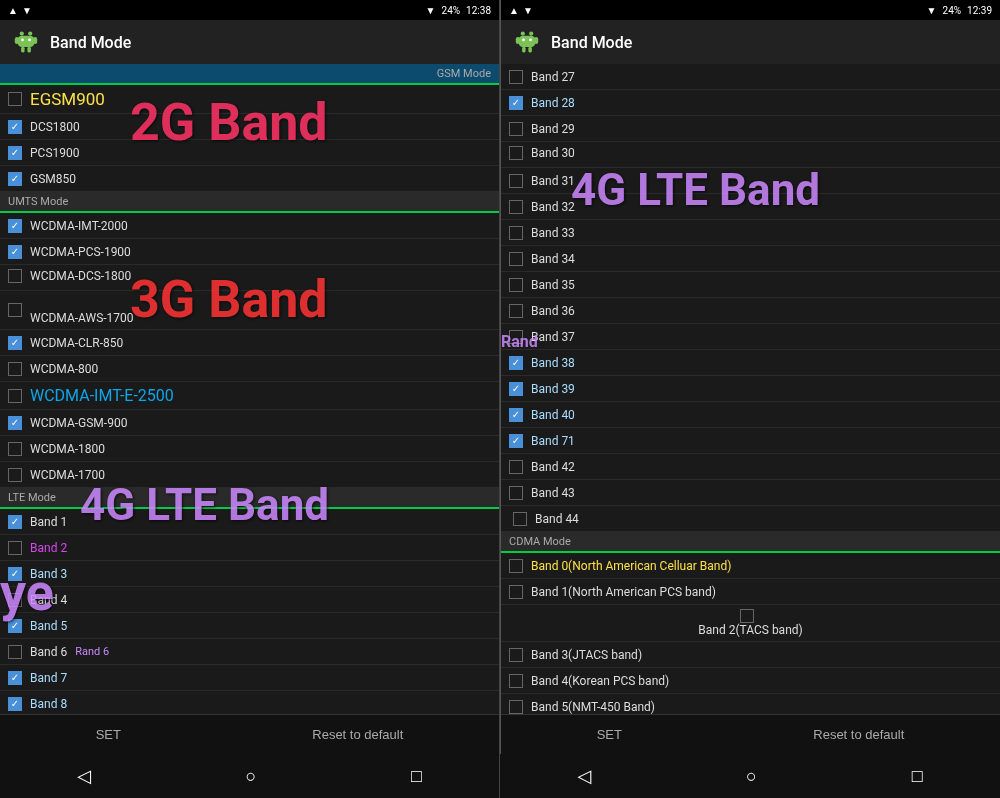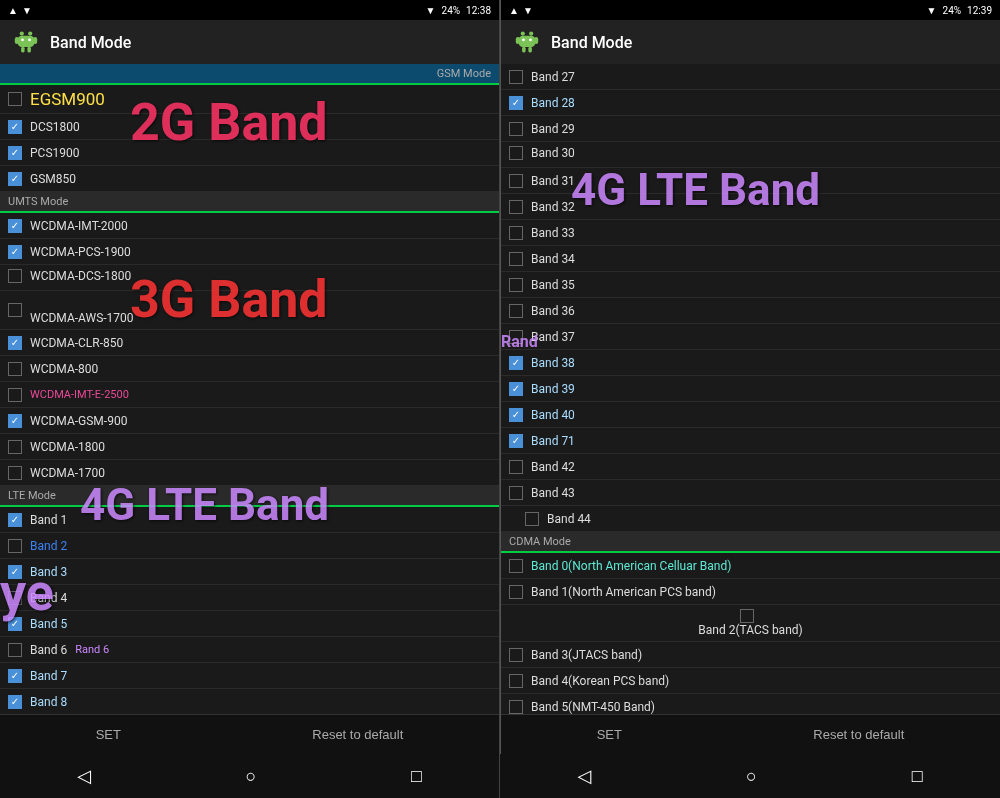--- a/index.html
+++ b/index.html
@@ -96,21 +96,21 @@
         <div style="display:flex;align-items:center;padding:4px 8px;border-bottom:1px solid #2a2a2a;min-height:26px;">
           <div style="width:14px;height:14px;border:1px solid #4a90d9;background:#4a90d9;display:flex;align-items:center;justify-content:center;margin-right:8px;flex-shrink:0;font-size:10px;color:#fff;">✓</div>
           <span style="color:#ddd;font-size:12px;">WCDMA-CLR-850</span>
         </div>
         <div style="display:flex;align-items:center;padding:4px 8px;border-bottom:1px solid #2a2a2a;min-height:26px;">
           <div style="width:14px;height:14px;border:1px solid #666;background:transparent;margin-right:8px;flex-shrink:0;"></div>
           <span style="color:#ddd;font-size:12px;">WCDMA-800</span>
         </div>
         <div style="display:flex;align-items:center;padding:4px 8px;border-bottom:1px solid #2a2a2a;min-height:26px;">
           <div style="width:14px;height:14px;border:1px solid #666;background:transparent;margin-right:8px;flex-shrink:0;"></div>
-          <span style="color:#ec4899;font-size:11px;">WCDMA-IMT-E-2500</span>
+          <span style="color:#0ea5e9;font-size:16px;">WCDMA-IMT-E-2500</span>
         </div>
         <div style="display:flex;align-items:center;padding:4px 8px;border-bottom:1px solid #2a2a2a;min-height:26px;">
           <div style="width:14px;height:14px;border:1px solid #4a90d9;background:#4a90d9;display:flex;align-items:center;justify-content:center;margin-right:8px;flex-shrink:0;font-size:10px;color:#fff;">✓</div>
           <span style="color:#ddd;font-size:12px;">WCDMA-GSM-900</span>
         </div>
         <div style="display:flex;align-items:center;padding:4px 8px;border-bottom:1px solid #2a2a2a;min-height:26px;">
           <div style="width:14px;height:14px;border:1px solid #666;background:transparent;margin-right:8px;flex-shrink:0;"></div>
           <span style="color:#ddd;font-size:12px;">WCDMA-1800</span>
         </div>
         <div style="display:flex;align-items:center;padding:4px 8px;border-bottom:1px solid #2a2a2a;min-height:26px;">
@@ -118,21 +118,21 @@
           <span style="color:#ddd;font-size:12px;">WCDMA-1700</span>
         </div>
 
         <div style="background:#2a2a2a;color:#aaa;font-size:11px;padding:3px 8px;border-bottom:2px solid #00cc44;">LTE Mode</div>
         <div style="display:flex;align-items:center;padding:4px 8px;border-bottom:1px solid #2a2a2a;min-height:26px;">
           <div style="width:14px;height:14px;border:1px solid #4a90d9;background:#4a90d9;display:flex;align-items:center;justify-content:center;margin-right:8px;flex-shrink:0;font-size:10px;color:#fff;">✓</div>
           <span style="color:#ddd;font-size:12px;">Band 1</span>
         </div>
         <div style="display:flex;align-items:center;padding:4px 8px;border-bottom:1px solid #2a2a2a;min-height:26px;">
           <div style="width:14px;height:14px;border:1px solid #666;background:transparent;margin-right:8px;flex-shrink:0;"></div>
-          <span style="color:#3b82f6;font-size:12px;">Band 2</span>
+          <span style="color:#d946ef;font-size:12px;">Band 2</span>
         </div>
         <div style="display:flex;align-items:center;padding:4px 8px;border-bottom:1px solid #2a2a2a;min-height:26px;">
           <div style="width:14px;height:14px;border:1px solid #4a90d9;background:#4a90d9;display:flex;align-items:center;justify-content:center;margin-right:8px;flex-shrink:0;font-size:10px;color:#fff;">✓</div>
           <span style="color:#aaddff;font-size:12px;">Band 3</span>
         </div>
         <div style="display:flex;align-items:center;padding:4px 8px;border-bottom:1px solid #2a2a2a;min-height:26px;">
           <div style="width:14px;height:14px;border:1px solid #666;background:transparent;margin-right:8px;flex-shrink:0;"></div>
           <span style="color:#ddd;font-size:12px;">Band 4</span>
         </div>
         <div style="display:flex;align-items:center;padding:4px 8px;border-bottom:1px solid #2a2a2a;min-height:26px;">
@@ -263,29 +263,29 @@
           <span style="color:#aaddff;font-size:12px;">Band 71</span>
         </div>
         <div style="display:flex;align-items:center;padding:4px 8px;border-bottom:1px solid #2a2a2a;min-height:26px;">
           <div style="width:14px;height:14px;border:1px solid #666;background:transparent;margin-right:8px;flex-shrink:0;"></div>
           <span style="color:#ddd;font-size:12px;">Band 42</span>
         </div>
         <div style="display:flex;align-items:center;padding:4px 8px;border-bottom:1px solid #2a2a2a;min-height:26px;">
           <div style="width:14px;height:14px;border:1px solid #666;background:transparent;margin-right:8px;flex-shrink:0;"></div>
           <span style="color:#ddd;font-size:12px;">Band 43</span>
         </div>
-        <div style="display:flex;align-items:center;padding:4px 24px;border-bottom:1px solid #2a2a2a;min-height:26px;">
+        <div style="display:flex;align-items:center;padding:4px 12px;border-bottom:1px solid #2a2a2a;min-height:26px;">
           <div style="width:14px;height:14px;border:1px solid #666;background:transparent;margin-right:8px;flex-shrink:0;"></div>
           <span style="color:#ddd;font-size:12px;">Band 44</span>
         </div>
 
         <div style="background:#2a2a2a;color:#aaa;font-size:11px;padding:3px 8px;border-bottom:2px solid #00cc44;">CDMA Mode</div>
         <div style="display:flex;align-items:center;padding:4px 8px;border-bottom:1px solid #2a2a2a;min-height:26px;">
           <div style="width:14px;height:14px;border:1px solid #666;background:transparent;margin-right:8px;flex-shrink:0;"></div>
-          <span style="color:#5eead4;font-size:12px;">Band 0(North American Celluar Band)</span>
+          <span style="color:#fde047;font-size:12px;">Band 0(North American Celluar Band)</span>
         </div>
         <div style="display:flex;align-items:center;padding:4px 8px;border-bottom:1px solid #2a2a2a;min-height:26px;">
           <div style="width:14px;height:14px;border:1px solid #666;background:transparent;margin-right:8px;flex-shrink:0;"></div>
           <span style="color:#ddd;font-size:12px;">Band 1(North American PCS band)</span>
         </div>
         <div style="display:flex;align-items:center;padding:4px 8px;border-bottom:1px solid #2a2a2a;min-height:26px;flex-direction:column;">
           <div style="width:14px;height:14px;border:1px solid #666;background:transparent;margin-right:8px;flex-shrink:0;"></div>
           <span style="color:#ddd;font-size:12px;">Band 2(TACS band)</span>
         </div>
         <div style="display:flex;align-items:center;padding:4px 8px;border-bottom:1px solid #2a2a2a;min-height:26px;">

